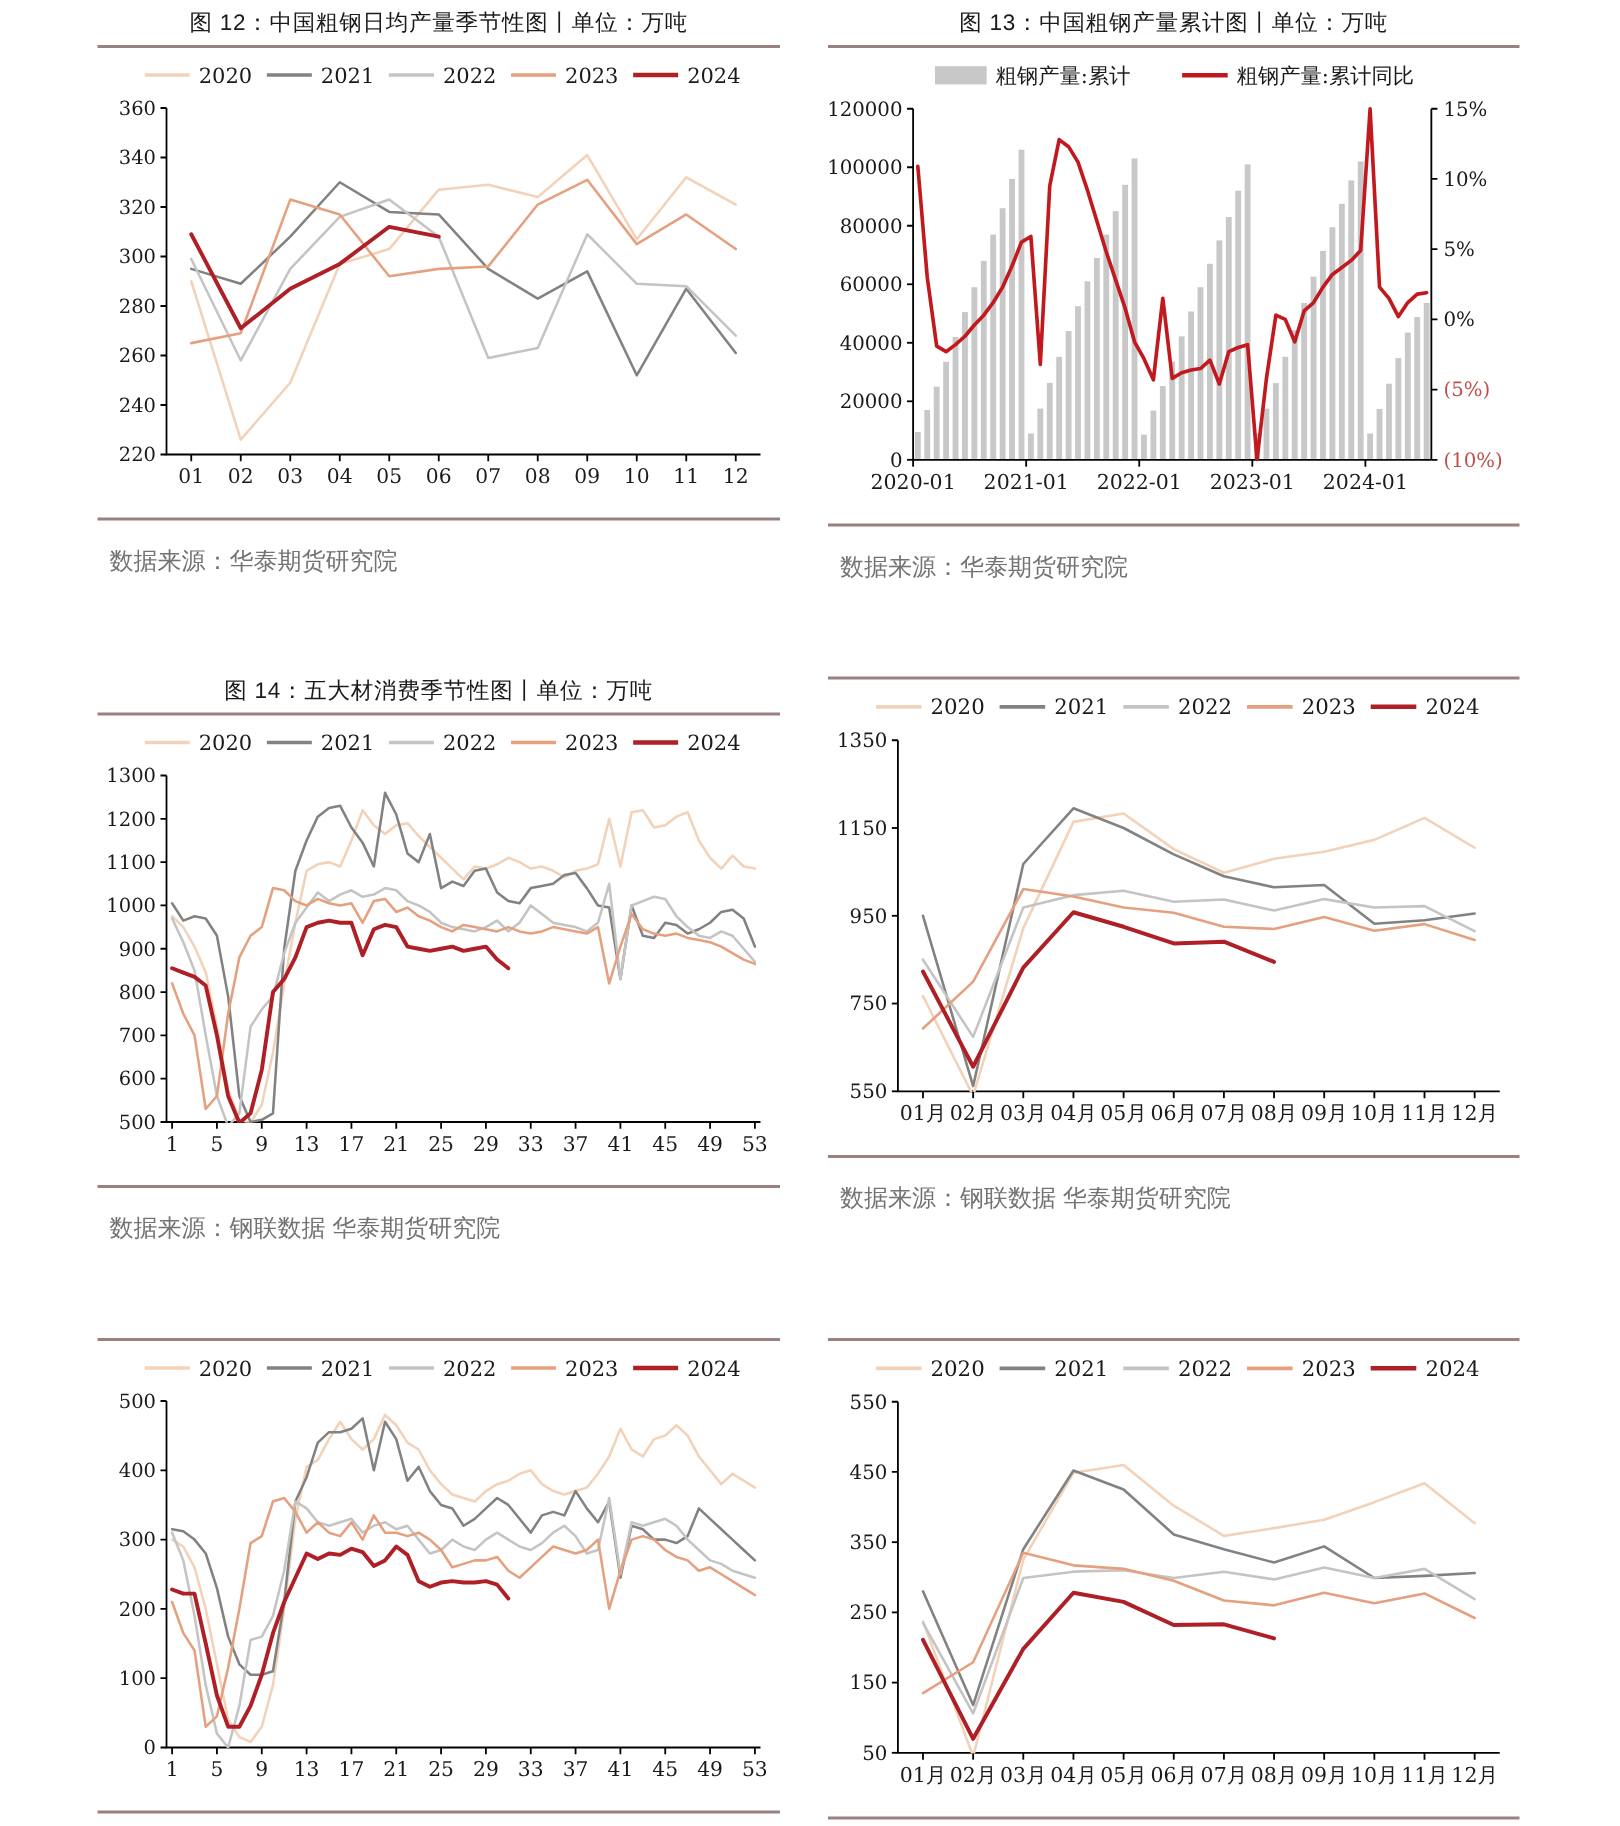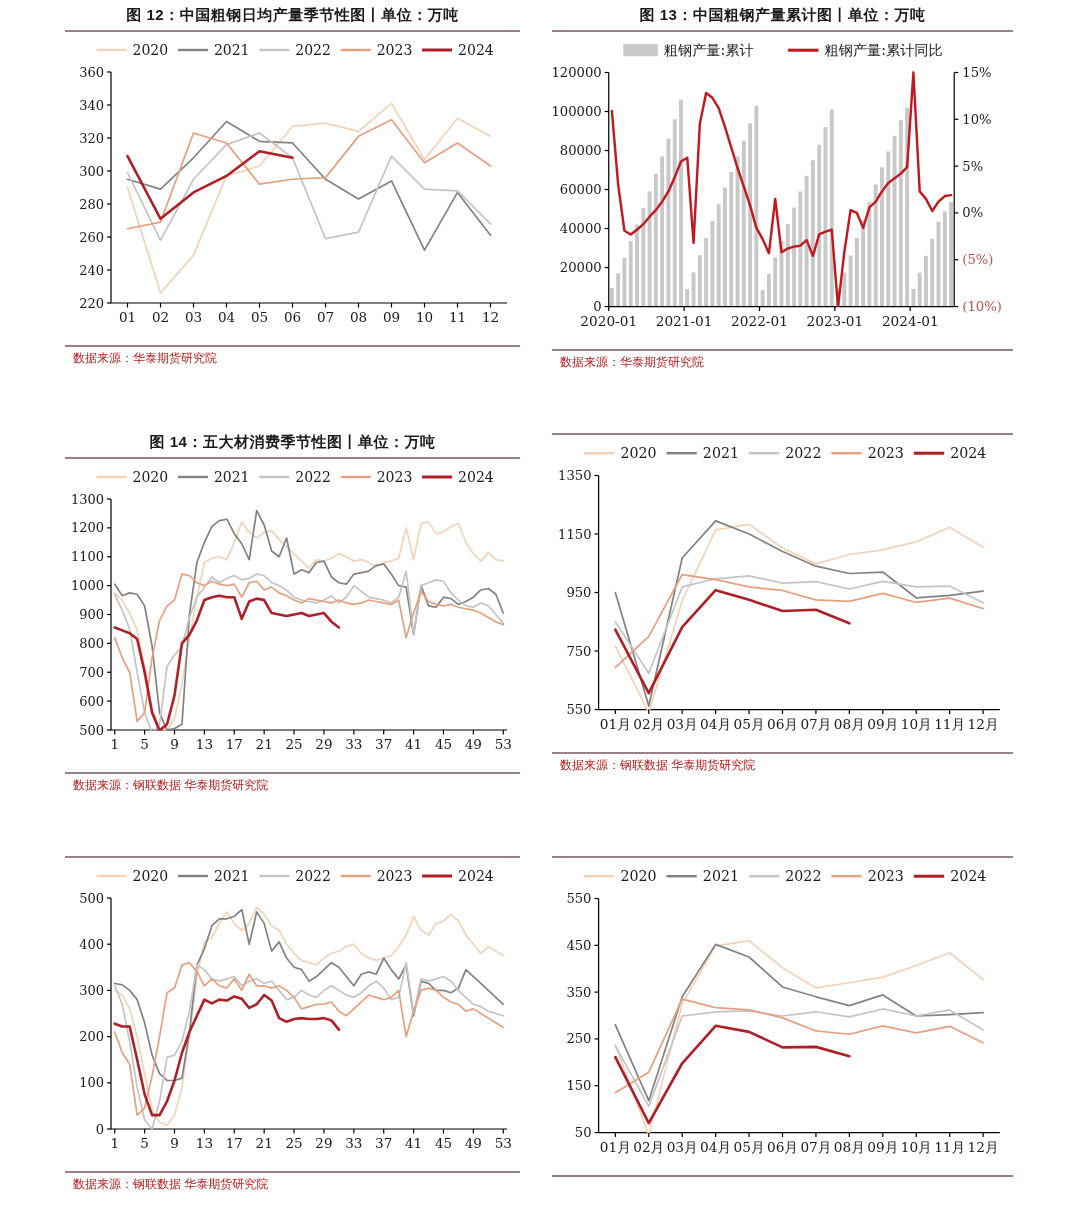--- a/index.html
+++ b/index.html
@@ -14,32 +14,32 @@
     display:grid;
     grid-template-columns: 455px 461px;
     column-gap:32px;
     row-gap:62px;
     padding:0 66px 0 65px;
   }
   .chart-block{width:100%;}
   .chart-title{
     margin:0 0 5px 0;
     font-size:15px;
-    font-weight:bold;
+    font-weight:normal;
     text-align:center;
     letter-spacing:0.5px;
     white-space:nowrap;
   }
   .title-rule{height:2px;background:#9a8181;margin-bottom:2px;}
   .footer-rule{height:2px;background:#9a8181;margin-top:6px;}
   .chart-source{
-    margin:3px 0 0 0;
+    margin:17px 0 0 0;
     padding-left:8px;
-    font-size:12px;
-    color:#b91c1c;
+    font-size:16px;
+    color:#737373;
   }
   svg.plot{display:block;width:100%;height:auto;}
 </style>
 </head>
 <body>
 
 <div class="grid">
   <section class="chart-block">
     <h3 class="chart-title">图 12：中国粗钢日均产量季节性图丨单位：万吨</h3>
     <div class="title-rule"></div>

